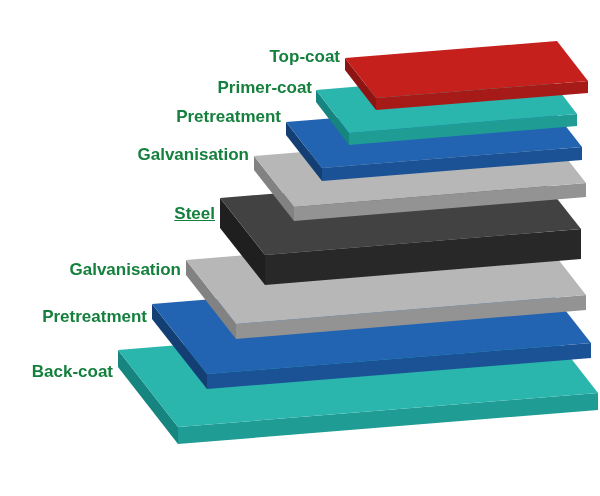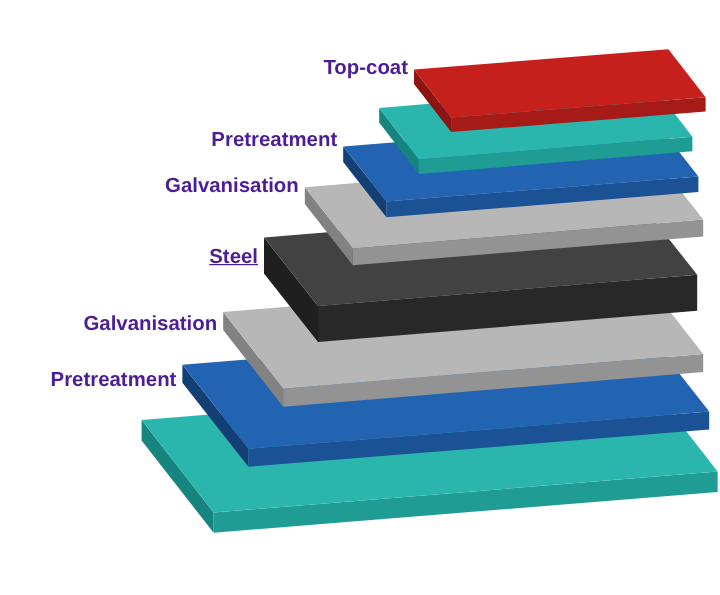--- a/index.html
+++ b/index.html
@@ -17,21 +17,21 @@
   }
   .stage svg {
     position: absolute;
     left: 0;
     top: 0;
   }
   .layer-label {
     position: absolute;
     font-size: 17px;
     font-weight: bold;
-    color: #4c1d95;
+    color: #15803d;
     white-space: nowrap;
     text-align: right;
     line-height: 20px;
   }
 </style>
 </head>
 <body>
 
 <div class="stage">
 
@@ -81,19 +81,21 @@
 
     <g>
       <polygon points="345,58 376,98 376,110 345,70" fill="#8c1412"></polygon>
       <polygon points="376,98 588,81 588,93 376,110" fill="#a61a17"></polygon>
       <polygon points="345,58 557,41 588,81 376,98" fill="#c5201c"></polygon>
     </g>
 
   </svg>
 
   <div class="layer-label" style="right:260px; top:47px;">Top-coat</div>
+  <div class="layer-label" style="right:288px; top:78px;">Primer-coat</div>
   <div class="layer-label" style="right:319px; top:107px;">Pretreatment</div>
   <div class="layer-label" style="right:351px; top:145px;">Galvanisation</div>
   <div class="layer-label" style="right:385px; top:204px;text-decoration:underline;">Steel</div>
   <div class="layer-label" style="right:419px; top:260px;">Galvanisation</div>
   <div class="layer-label" style="right:453px; top:307px;">Pretreatment</div>
+  <div class="layer-label" style="right:487px; top:362px;">Back-coat</div>
 
 </div>
 
 </body></html>

